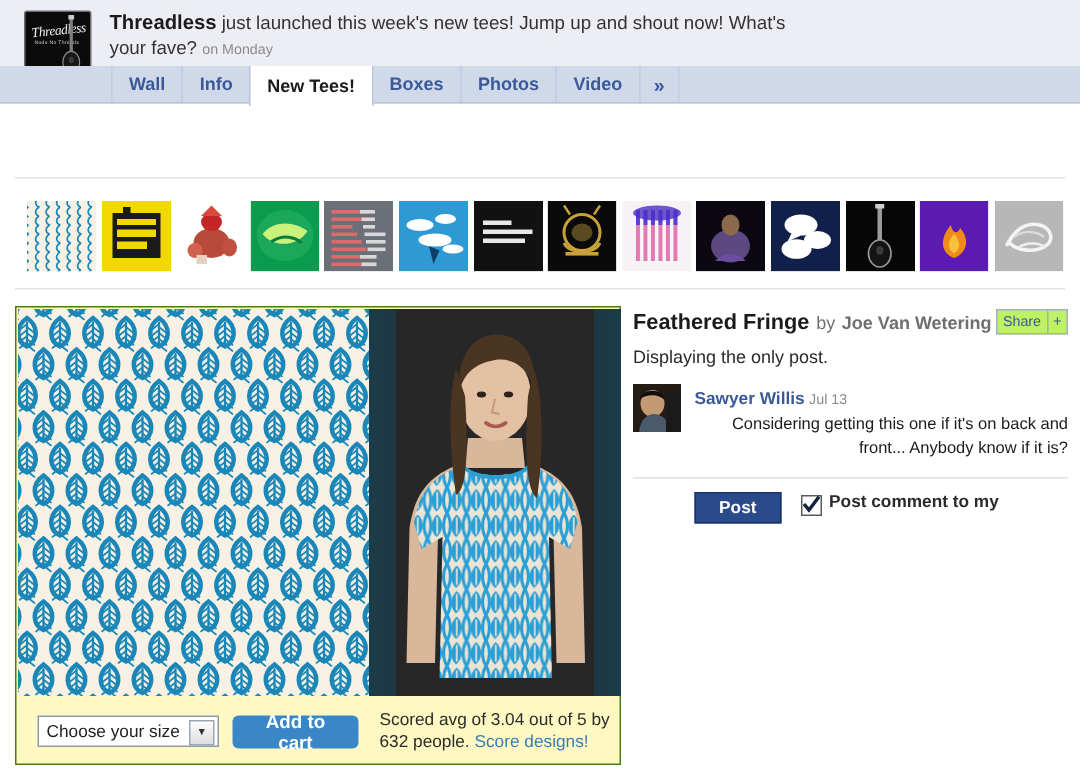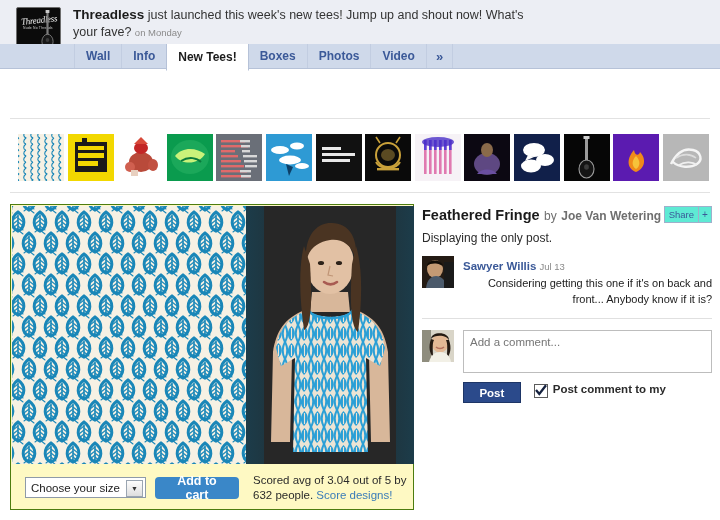--- a/index.html
+++ b/index.html
@@ -142,21 +142,21 @@
   
   .comment-panel {
     position: absolute; left: 422px; top: 206px; width: 290px;
   }
   .design-head { position: relative; height: 20px; }
   .design-name { font-size: 14.5px; font-weight: bold; color: #1b1b1b; }
   .design-by { font-size: 12px; color: #6f6f6f; }
   .design-author { font-size: 12px; color: #6f6f6f; font-weight: bold; }
   .share-btn {
     position: absolute; right: 0; top: 0; display: flex; align-items: stretch;
-    border: 1px solid #9fb0cb; background: #5eead4; cursor: pointer; height: 15px;
+    border: 1px solid #9fb0cb; background: #bef264; cursor: pointer; height: 15px;
   }
   .share-btn .lbl {
     font-size: 9.5px; color: #3b5998; padding: 0 4px;
     display: flex; align-items: center;
   }
   .share-btn .plus {
     border-left: 1px solid #9fb0cb; width: 12px; color: #3b5998;
     font-size: 10px; display: flex; align-items: center; justify-content: center;
   }
   .displaying { font-size: 12px; color: #2b2b2b; margin-top: 5px; }
@@ -2187,35 +2187,20 @@
         </svg>
       </div>
       <div class="c-body">
         <span class="c-name">Sawyer Willis</span><span class="c-date">Jul 13</span>
         <div class="c-text">Considering getting this one if it's on back and front... Anybody know if it is?</div>
       </div>
     </div>
 
     <div class="c-rule"></div>
 
-    <div class="add-row">
-      <div class="c-avatar">
-        <svg width="32" height="32" viewBox="0 0 32 32">
-          <rect width="32" height="32" fill="#d9d5c8"></rect>
-          <rect x="0" y="0" width="9" height="32" fill="#8f8d7e"></rect>
-          <ellipse cx="18" cy="13" rx="8.5" ry="9.5" fill="#e3b995"></ellipse>
-          <path d="M9 9 C9 1 28 1 27 11 C26 5 13 4 9 9 Z" fill="#241a12"></path>
-          <path d="M9 9 C6 17 8 24 11 27 C11 20 10 14 12 10 Z" fill="#241a12"></path>
-          <path d="M27 10 C30 18 28 25 25 28 C25 21 26 14 24 10 Z" fill="#241a12"></path>
-          <path d="M7 32 C9 25 13 22 18 22 C24 22 28 26 29 32 Z" fill="#f2f0e6"></path>
-          <path d="M14 17 C16 19 20 19 22 17" stroke="#b4715e" stroke-width="1.6" fill="none"></path>
-        </svg>
-      </div>
-      <textarea class="ta" placeholder="Add a comment..." style=""></textarea>
-    </div>
 
     <div class="post-row">
       <div class="post-btn">Post</div>
       <div class="cb">
         <svg width="12" height="13" viewBox="0 0 12 13">
           <path d="M1 6 L4.3 10 L11 1.2" stroke="#14213f" stroke-width="2.3" fill="none"></path>
         </svg>
       </div>
       <div class="cb-label">
         <span>Post comment to my</span>

